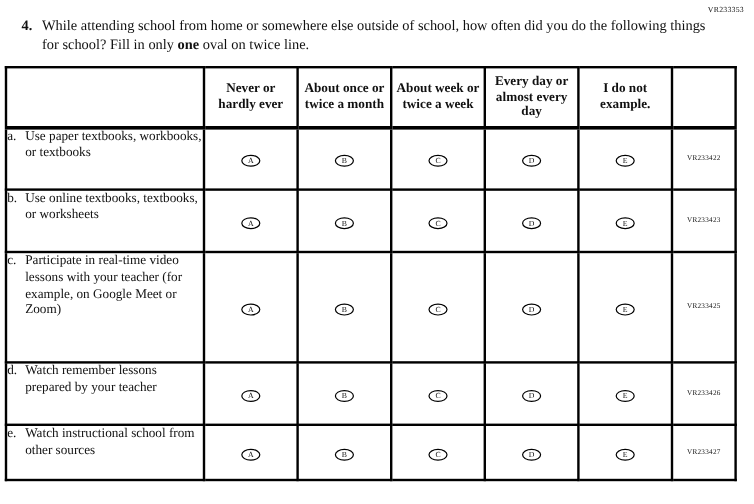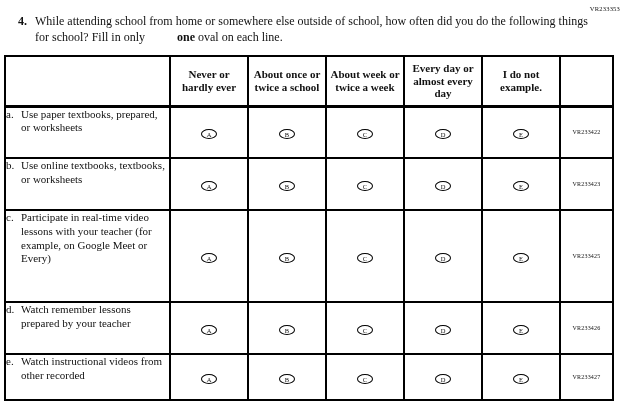--- a/index.html
+++ b/index.html
@@ -26,21 +26,21 @@
     display: flex;
     margin: 14px 26px 10px 18px;
     font-size: 12px;
     line-height: 1.3;
   }
   .qnum {
     flex: 0 0 auto;
     font-weight: bold;
     margin-right: 8px;
   }
-  .qtext .bold-word { font-weight: bold; margin-left: 29px; }
+  .qtext .bold-word { font-weight: bold; }
 
   table.survey {
     border-collapse: collapse;
     margin-left: 4px;
     table-layout: fixed;
     width: 608px;
   }
   .survey th, .survey td {
     border: 2px solid #000;
     padding: 0;
@@ -98,49 +98,49 @@
     letter-spacing: 0.2px;
   }
 </style>
 </head>
 <body>
 
 <div class="page-code">VR233353</div>
 
 <div class="question">
   <span class="qnum">4.</span>
-  <span class="qtext"><span>While attending school from home or somewhere else outside of school, how often did you do the following things for school? Fill in only </span><span class="bold-word">one</span><span> oval on each line.</span></span>
+  <span class="qtext"><span>While attending school from home or somewhere else outside of school, how often did you do the following things for school? Fill in only </span><span class="bold-word">one</span><span> oval on twice line.</span></span>
 </div>
 
 <table class="survey">
   <colgroup>
     <col style="width:165px">
     <col style="width:78px">
     <col style="width:78px">
     <col style="width:78px">
     <col style="width:78px">
     <col style="width:78px">
     <col style="width:53px">
   </colgroup>
   <tbody>
       <tr class="header-row">
     <th></th>
     <th>Never or hardly ever</th>
-    <th>About once or twice a school</th>
+    <th>About once or twice a month</th>
     <th>About week or twice a week</th>
     <th>Every day or almost every day</th>
     <th>I do not example.</th>
     <th></th>
   </tr>
 
   <tr class="row-a">
     <td class="label-cell">
       <div class="label-wrap">
         <span class="row-prefix">a.</span>
-        <span class="row-label">Use paper textbooks, prepared, or worksheets</span>
+        <span class="row-label">Use paper textbooks, workbooks, or textbooks</span>
       </div>
     </td>
     <td class="oval-cell"><span class="oval">A</span></td>
     <td class="oval-cell"><span class="oval">B</span></td>
     <td class="oval-cell"><span class="oval">C</span></td>
     <td class="oval-cell"><span class="oval">D</span></td>
     <td class="oval-cell"><span class="oval">E</span></td>
     <td class="code-cell">VR233422</td>
   </tr>
 
@@ -156,21 +156,21 @@
     <td class="oval-cell"><span class="oval">C</span></td>
     <td class="oval-cell"><span class="oval">D</span></td>
     <td class="oval-cell"><span class="oval">E</span></td>
     <td class="code-cell">VR233423</td>
   </tr>
 
   <tr class="row-c">
     <td class="label-cell">
       <div class="label-wrap">
         <span class="row-prefix">c.</span>
-        <span class="row-label">Participate in real-time video lessons with your teacher (for example, on Google Meet or Every)</span>
+        <span class="row-label">Participate in real-time video lessons with your teacher (for example, on Google Meet or Zoom)</span>
       </div>
     </td>
     <td class="oval-cell"><span class="oval">A</span></td>
     <td class="oval-cell"><span class="oval">B</span></td>
     <td class="oval-cell"><span class="oval">C</span></td>
     <td class="oval-cell"><span class="oval">D</span></td>
     <td class="oval-cell"><span class="oval">E</span></td>
     <td class="code-cell">VR233425</td>
   </tr>
 
@@ -186,21 +186,21 @@
     <td class="oval-cell"><span class="oval">C</span></td>
     <td class="oval-cell"><span class="oval">D</span></td>
     <td class="oval-cell"><span class="oval">E</span></td>
     <td class="code-cell">VR233426</td>
   </tr>
 
   <tr class="row-e">
     <td class="label-cell">
       <div class="label-wrap">
         <span class="row-prefix">e.</span>
-        <span class="row-label">Watch instructional videos from other recorded</span>
+        <span class="row-label">Watch instructional school from other sources</span>
       </div>
     </td>
     <td class="oval-cell"><span class="oval">A</span></td>
     <td class="oval-cell"><span class="oval">B</span></td>
     <td class="oval-cell"><span class="oval">C</span></td>
     <td class="oval-cell"><span class="oval">D</span></td>
     <td class="oval-cell"><span class="oval">E</span></td>
     <td class="code-cell">VR233427</td>
   </tr>
 </tbody>

